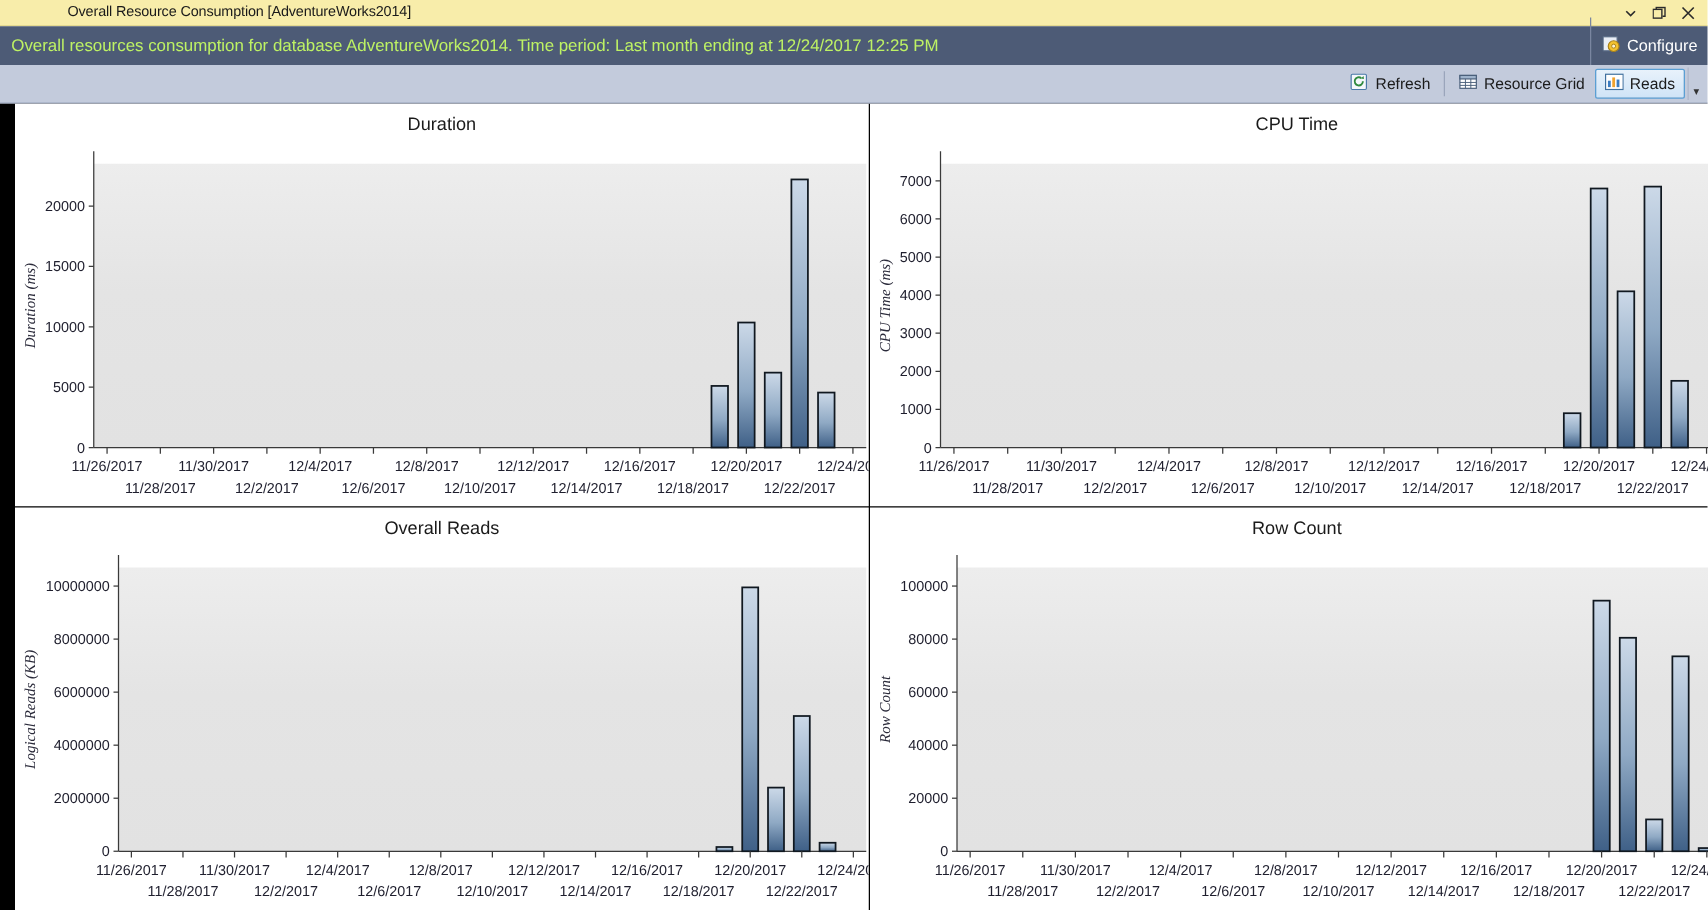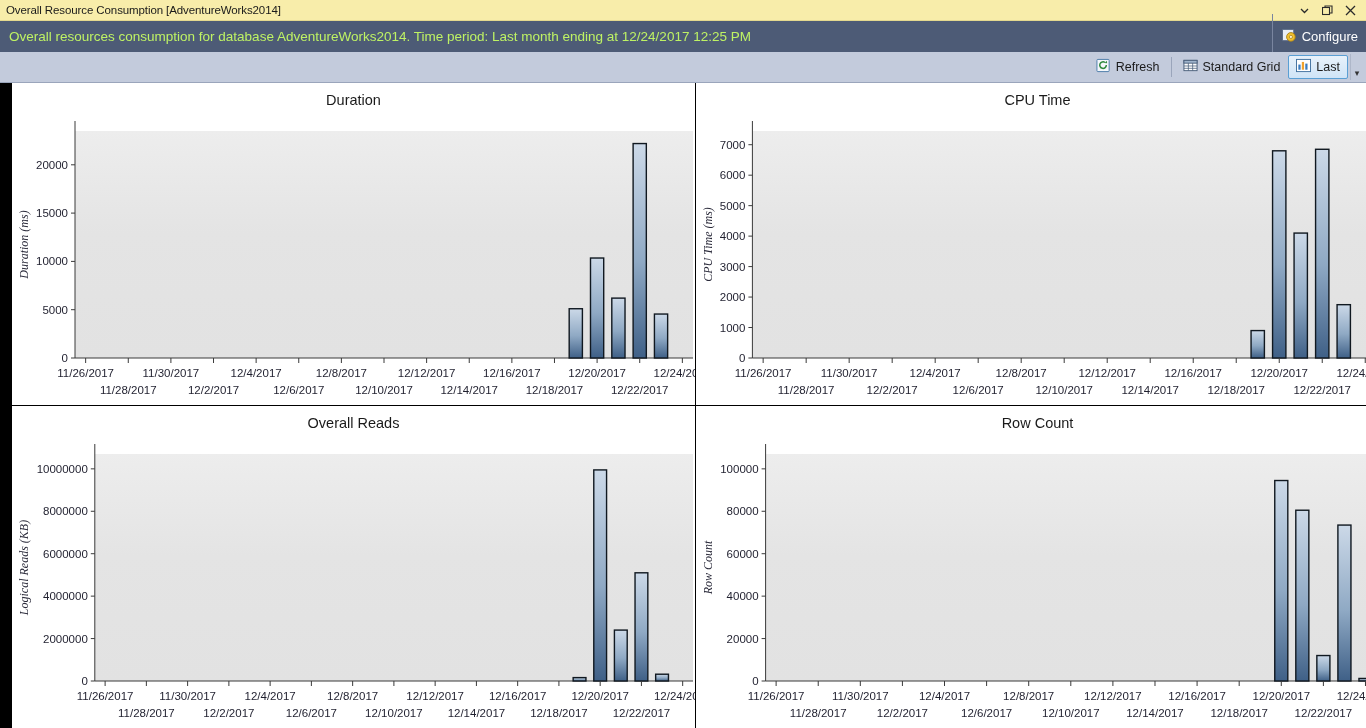--- a/index.html
+++ b/index.html
@@ -10,21 +10,21 @@
     overflow: hidden;
     background: #ffffff;
     font-family: "Liberation Sans", sans-serif;
   }
 
   
   .titlebar {
     position: absolute; left: 0; top: 0; width: 1366px; height: 21px;
     background: #f8edaa;
     border-bottom: 1px solid #e4d98f;
-    display: flex; align-items: center;
+    display: flex; align-items: center; padding-left: 48px;
   }
   .titlebar-text {
     font-size: 11.5px; color: #1a1a1a; padding-left: 6px;
     white-space: nowrap; letter-spacing: -0.1px;
   }
   .titlebar-buttons {
     margin-left: auto; display: flex; align-items: center;
     gap: 10px; padding-right: 8px;
   }
   .tb-btn {
@@ -169,32 +169,32 @@
     </div>
     <div class="tool-sep"></div>
     <div class="tool-btn">
       <span>
         <svg width="15" height="15" viewBox="0 0 16 16">
           <rect x="1" y="2.5" width="14" height="11" fill="#ffffff" stroke="#4a5f7a" stroke-width="1"></rect>
           <rect x="1" y="2.5" width="14" height="3" fill="#9fb4cc" stroke="#4a5f7a" stroke-width="1"></rect>
           <path d="M5.7 5.5 V13.5 M10.3 5.5 V13.5 M1 8.5 H15 M1 11 H15" stroke="#4a5f7a" stroke-width="0.8"></path>
         </svg>
       </span>
-      <span>Standard Grid</span>
+      <span>Resource Grid</span>
     </div>
     <div class="tool-btn selected">
       <span>
         <svg width="15" height="15" viewBox="0 0 16 16">
           <rect x="0.5" y="1.5" width="15" height="13" fill="#ffffff" stroke="#3f6f9e" stroke-width="1"></rect>
           <rect x="2.5" y="7" width="2.4" height="5.5" fill="#3c7cc0"></rect>
           <rect x="6.2" y="4.2" width="2.4" height="8.3" fill="#f0a22e"></rect>
           <rect x="9.9" y="6" width="2.4" height="6.5" fill="#3c7cc0"></rect>
         </svg>
       </span>
-      <span>Last</span>
+      <span>Reads</span>
     </div>
     <div class="overflow-arrow">▾</div>
   </div>
 </div>
 
 <div class="grid">
   <div class="panel">
     <div class="panel-title">Duration</div>
     <svg class="chart-svg" width="683" height="322">
         <defs>

